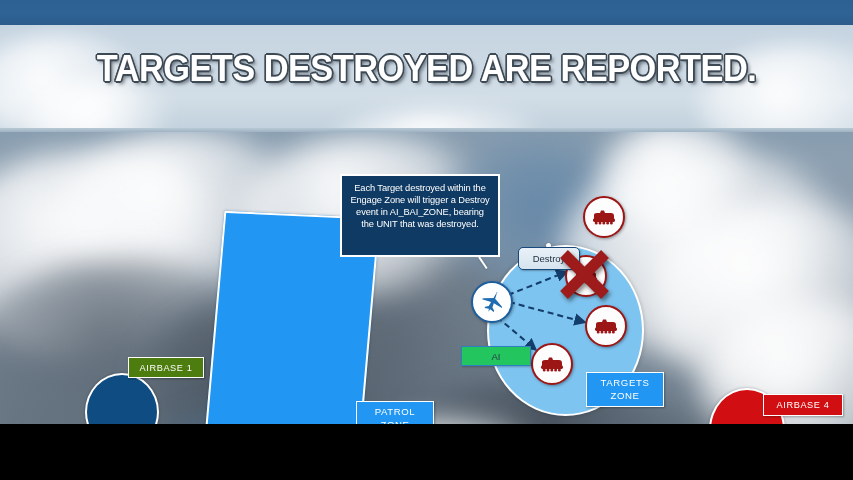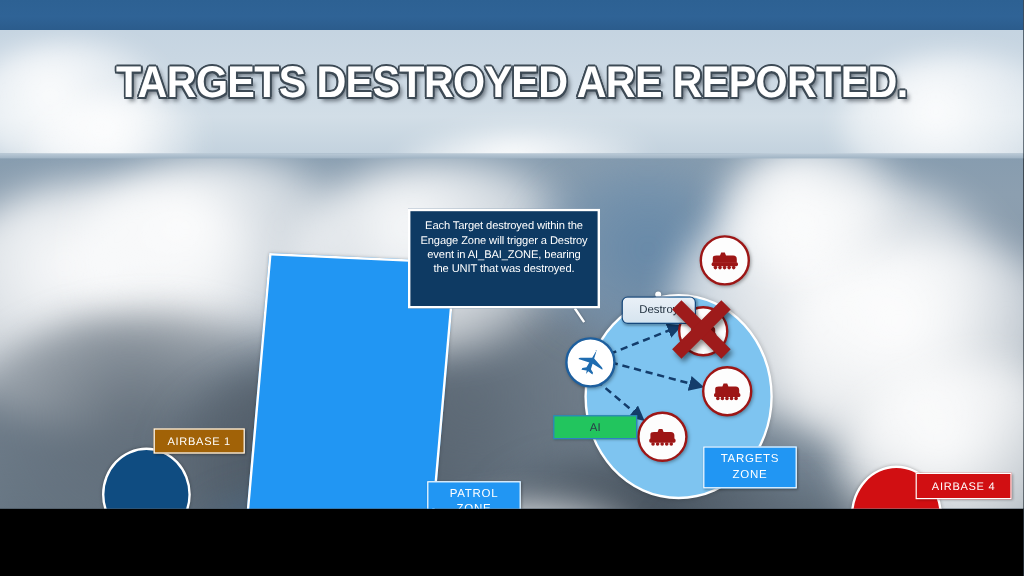--- a/index.html
+++ b/index.html
@@ -144,21 +144,21 @@
     line-height:12.4px;
     text-align:center;
     display:flex;flex-direction:column;align-items:center;justify-content:center;
     letter-spacing:.6px;
     box-shadow:1px 1px 2px rgba(0,0,0,.3);
   }
   .zl-patrol{left:356px;top:401px;width:76px;height:33px;text-align:right;}
   .zl-engage{left:586px;top:372px;width:76px;height:33px;}
   .base-label{
     position:absolute;
-    background:#a16207;
+    background:#4d7c0f;
     border:1.6px solid #ffffff;
     color:#ffffff;
     font-size:9.2px;
     letter-spacing:.6px;
     display:flex;align-items:center;justify-content:center;
     box-shadow:1px 1px 2px rgba(0,0,0,.3);
   }
   .bl-1{left:128px;top:357px;width:74px;height:19px;}
   .bl-4{left:763px;top:394px;width:78px;height:20px;
         background:#d10f12;border-color:#ffffff;}

